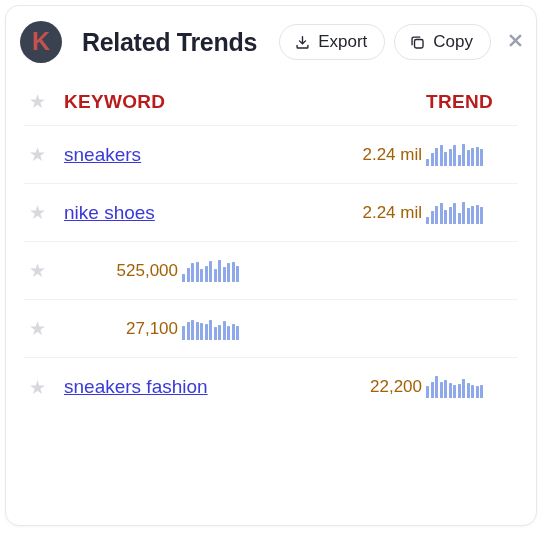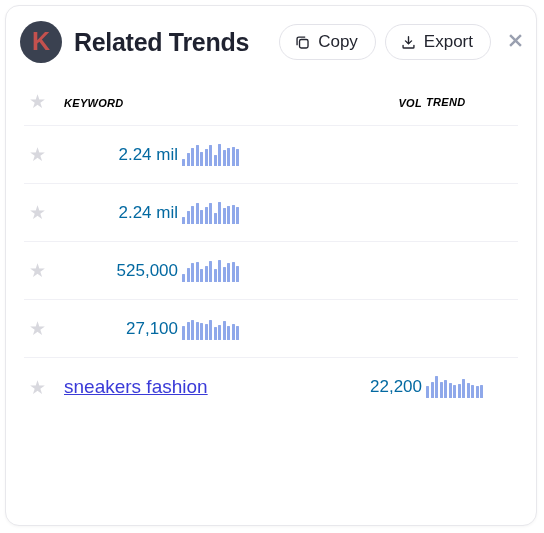--- a/index.html
+++ b/index.html
@@ -52,21 +52,21 @@
     font-weight: bold;
     font-family: "Liberation Sans", sans-serif;
     line-height: 1;
     margin-top: -1px;
   }
 
   .title {
     font-size: 25px;
     font-weight: bold;
     color: #1f2230;
-    margin-left: 12px;
+    margin-left: 20px;
     white-space: nowrap;
     letter-spacing: -0.3px;
   }
 
   .header-actions {
     margin-left: auto;
     display: flex;
     align-items: center;
     gap: 9px;
   }
@@ -146,38 +146,37 @@
 
   
   .head-row {
     height: 48px;
     border-bottom: 1px solid #f0f0f5;
   }
   .head-row .c-star {
     border-right: none;
   }
   .th {
-    font-size: 11px;
+    font-size: 19px;
     font-weight: bold;
-    color: #000000;
+    color: #b91c1c;
     letter-spacing: 0.3px;
-    font-style: italic;
   }
 
   .kw-link {
     font-size: 19px;
     color: #3a3ad8;
     text-decoration: underline;
     cursor: pointer;
     white-space: nowrap;
   }
 
   .vol {
     font-size: 17px;
-    color: #0369a1;
+    color: #a16207;
     white-space: nowrap;
   }
 
   .star {
     color: #d8d8de;
     font-size: 19px;
     line-height: 1;
     cursor: pointer;
     user-select: none;
   }
@@ -202,75 +201,73 @@
 
   <div class="header">
 
     <div class="logo">
       <span class="logo-letter">K</span>
     </div>
 
     <div class="title">Related Trends</div>
 
     <div class="header-actions">
-
-      <button class="pill-btn">
-        <span>
-          <svg width="17" height="17" viewBox="0 0 20 20" fill="none" stroke="#23252f" stroke-width="1.6">
-            <rect x="6.5" y="6.5" width="10" height="10" rx="2"></rect>
-            <path d="M13.2 3.6H5.6a2 2 0 0 0-2 2v7.6"></path>
-          </svg>
-        </span>
-        <span>Copy</span>
-      </button>
 
       <button class="pill-btn">
         <span>
           <svg width="17" height="17" viewBox="0 0 20 20" fill="none" stroke="#23252f" stroke-width="1.6" stroke-linecap="round" stroke-linejoin="round">
             <path d="M10 3.2v8"></path>
             <path d="M6.4 8.1 10 11.6l3.6-3.5"></path>
             <path d="M3.6 13.3v2.2a1 1 0 0 0 1 1h10.8a1 1 0 0 0 1-1v-2.2"></path>
           </svg>
         </span>
         <span>Export</span>
       </button>
 
+      <button class="pill-btn">
+        <span>
+          <svg width="17" height="17" viewBox="0 0 20 20" fill="none" stroke="#23252f" stroke-width="1.6">
+            <rect x="6.5" y="6.5" width="10" height="10" rx="2"></rect>
+            <path d="M13.2 3.6H5.6a2 2 0 0 0-2 2v7.6"></path>
+          </svg>
+        </span>
+        <span>Copy</span>
+      </button>
+
       <button class="close-btn">
         <span>
           <svg width="19" height="19" viewBox="0 0 20 20">
             <path d="M5.2 3.4 10 8.2l4.8-4.8 1.8 1.8L11.8 10l4.8 4.8-1.8 1.8L10 11.8l-4.8 4.8-1.8-1.8L8.2 10 3.4 5.2z" fill="#9aa0b0"></path>
           </svg>
         </span>
       </button>
 
     </div>
   </div>
 
   <div class="table">
 
     <div class="row head-row">
       <div class="c-star">
         <span class="star head">★</span>
       </div>
       <div class="c-kw">
         <span class="th">KEYWORD</span>
       </div>
-      <div class="c-vol">
-        <span class="th">VOL</span>
-      </div>
       <div class="c-trend">
         <span class="th">TREND</span>
       </div>
     </div>
 
     <div id="rows">
         <div class="row">
           <div class="c-star">
             <span class="star">★</span>
           </div>
+          <div class="c-kw"><span class="kw-link">sneakers</span></div>
           <div class="c-vol"><span class="vol">2.24 mil</span></div>
           <div class="c-trend">
             <div class="spark">
               <div class="bar" style="height: 6.6px; background: rgb(143, 168, 234);"></div>
               <div class="bar" style="height: 12.1px; background: rgb(143, 168, 234);"></div>
               <div class="bar" style="height: 17.6px; background: rgb(143, 168, 234);"></div>
               <div class="bar" style="height: 20.9px; background: rgb(143, 168, 234);"></div>
               <div class="bar" style="height: 13.2px; background: rgb(143, 168, 234);"></div>
               <div class="bar" style="height: 16.5px; background: rgb(143, 168, 234);"></div>
               <div class="bar" style="height: 20.9px; background: rgb(143, 168, 234);"></div>
@@ -280,20 +277,21 @@
               <div class="bar" style="height: 17.6px; background: rgb(143, 168, 234);"></div>
               <div class="bar" style="height: 18.7px; background: rgb(143, 168, 234);"></div>
               <div class="bar" style="height: 16.5px; background: rgb(143, 168, 234);"></div>
             </div>
           </div>
         </div>
         <div class="row">
           <div class="c-star">
             <span class="star">★</span>
           </div>
+          <div class="c-kw"><span class="kw-link">nike shoes</span></div>
           <div class="c-vol"><span class="vol">2.24 mil</span></div>
           <div class="c-trend">
             <div class="spark">
               <div class="bar" style="height: 6.6px; background: rgb(143, 168, 234);"></div>
               <div class="bar" style="height: 12.1px; background: rgb(143, 168, 234);"></div>
               <div class="bar" style="height: 17.6px; background: rgb(143, 168, 234);"></div>
               <div class="bar" style="height: 20.9px; background: rgb(143, 168, 234);"></div>
               <div class="bar" style="height: 13.2px; background: rgb(143, 168, 234);"></div>
               <div class="bar" style="height: 16.5px; background: rgb(143, 168, 234);"></div>
               <div class="bar" style="height: 20.9px; background: rgb(143, 168, 234);"></div>

